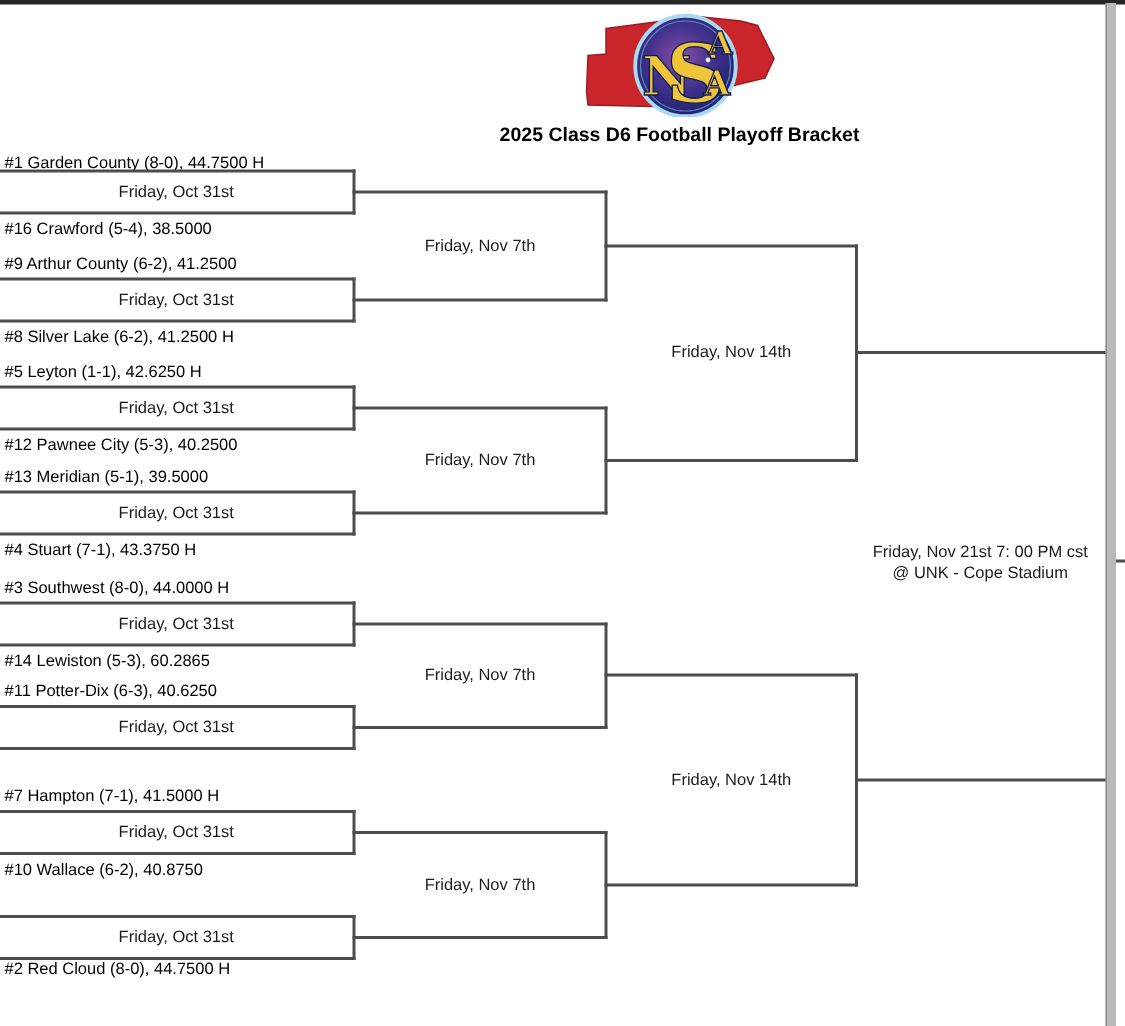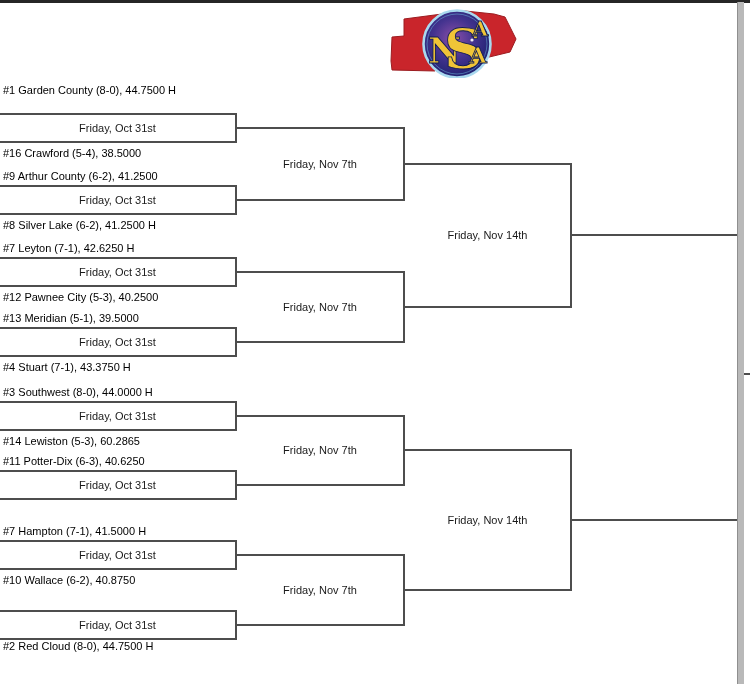--- a/index.html
+++ b/index.html
@@ -42,26 +42,27 @@
       <circle cx="83" cy="33" r="1.6" fill="#ffffff" opacity="0.9"></circle>
     </g>
     <g font-family="DejaVu Serif, serif" font-weight="bold" fill="#f0c437" stroke="#101c55" stroke-width="0.9">
       <text x="39" y="56" font-size="36">N</text>
       <text x="55" y="61" font-size="54">S</text>
       <text x="83" y="29" font-size="21">A</text>
       <text x="80" y="56" font-size="23">A</text>
     </g>
   </svg>
 
+  <div class="title">2025 Class D6 Football Playoff Bracket</div>
 
-  <div class="team" style="top:84px">#1 Garden County (8-0), 44.7500 H</div>
+  <div class="team" style="top:103px">#1 Garden County (8-0), 44.7500 H</div>
   <div class="team" style="top:147px">#16 Crawford (5-4), 38.5000</div>
   <div class="team" style="top:170px">#9 Arthur County (6-2), 41.2500</div>
   <div class="team" style="top:219px">#8 Silver Lake (6-2), 41.2500 H</div>
-  <div class="team" style="top:242px">#7 Leyton (7-1), 42.6250 H</div>
+  <div class="team" style="top:242px">#5 Leyton (1-1), 42.6250 H</div>
   <div class="team" style="top:291px">#12 Pawnee City (5-3), 40.2500</div>
   <div class="team" style="top:312px">#13 Meridian (5-1), 39.5000</div>
   <div class="team" style="top:361px">#4 Stuart (7-1), 43.3750 H</div>
   <div class="team" style="top:386px">#3 Southwest (8-0), 44.0000 H</div>
   <div class="team" style="top:435px">#14 Lewiston (5-3), 60.2865</div>
   <div class="team" style="top:455px">#11 Potter-Dix (6-3), 40.6250</div>
   <div class="team" style="top:525px">#7 Hampton (7-1), 41.5000 H</div>
   <div class="team" style="top:574px">#10 Wallace (6-2), 40.8750</div>
   <div class="team" style="top:640px">#2 Red Cloud (8-0), 44.7500 H</div>
 
@@ -124,14 +125,18 @@
   <div class="h" style="left:403px;top:589px;width:169px"></div>
   <div class="v" style="left:570px;top:449px;height:142px"></div>
 
   <div class="date" style="left:403px;top:228px;width:169px">Friday, Nov 14th</div>
   <div class="date" style="left:403px;top:513px;width:169px">Friday, Nov 14th</div>
 
   <div class="h" style="left:570px;top:234px;width:167px"></div>
   <div class="h" style="left:570px;top:519px;width:167px"></div>
   <div class="h" style="left:744px;top:373px;width:6px"></div>
 
+  <div class="final-info">
+    <div>Friday, Nov 21st 7: 00 PM cst</div>
+    <div>@ UNK - Cope Stadium</div>
+  </div>
 
 </div>
 
 </body></html>

